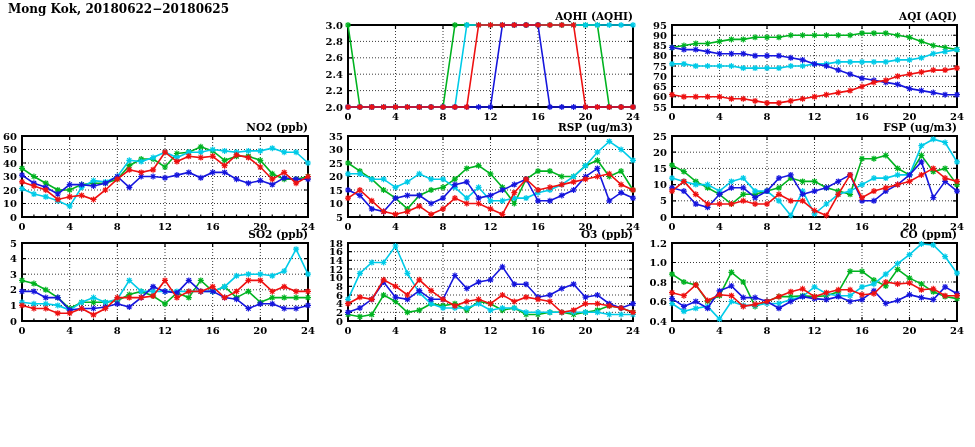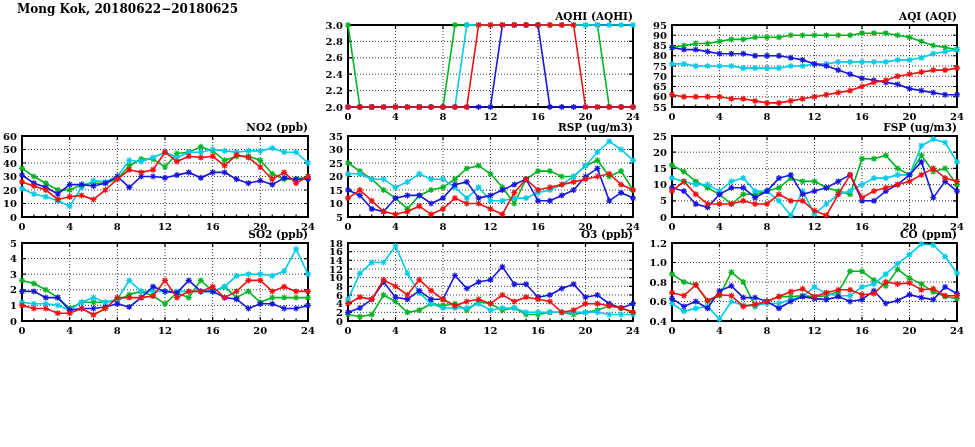--- a/index.html
+++ b/index.html
@@ -1,19 +1,19 @@
 <!DOCTYPE html>
 <html><head>
 <meta charset="utf-8">
 <style>
   html,body{margin:0;padding:0;background:#ffffff;}
   #screen{position:relative;width:975px;height:447px;background:#ffffff;overflow:hidden;
           font-family:"DejaVu Serif", serif;}
   #page-title{position:absolute;left:8px;top:2px;font-size:12px;font-weight:bold;color:#000;
-              letter-spacing:0px;white-space:nowrap;margin-left:9px;}
+              letter-spacing:0px;white-space:nowrap;}
   .chart-slot{position:absolute;}
   .chart-slot svg{display:block;}
 </style>
 </head>
 <body>
 
 <div id="screen">
   <div id="page-title">Mong Kok, 20180622−20180625</div>
   <div class="chart-slot" id="slot-aqhi" style="left: 318px; top: 9px;">
       <svg width="339" height="118" viewBox="0 0 339 118">

